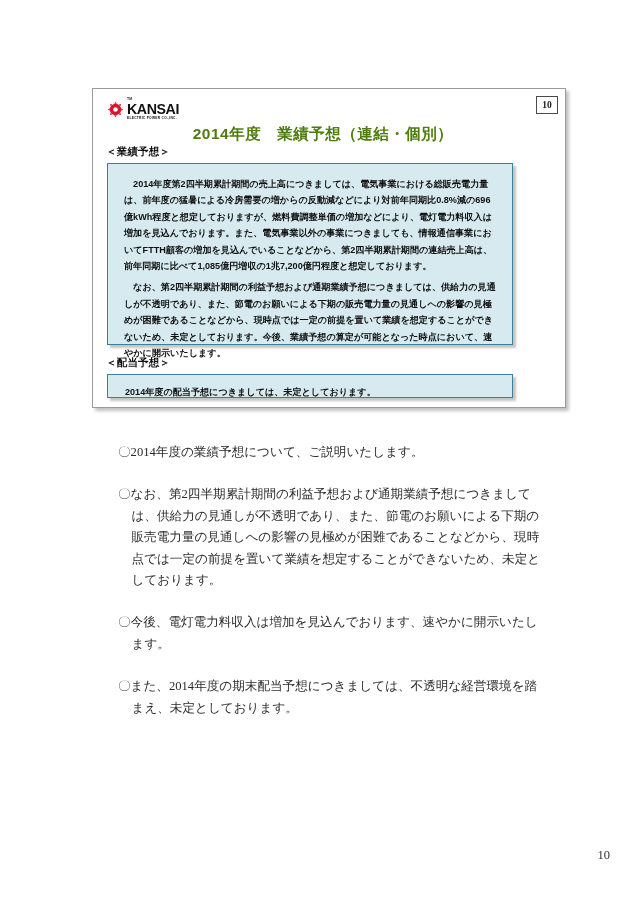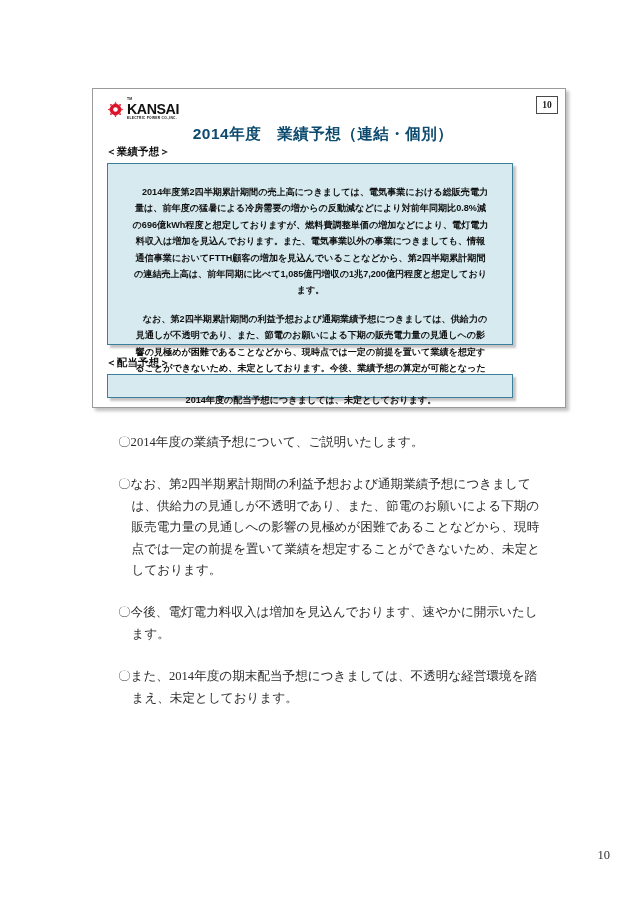--- a/index.html
+++ b/index.html
@@ -91,21 +91,21 @@
     box-sizing: border-box;
   }
 
   .slide-title {
     position: absolute;
     left: 0; right: 12px;
     top: 35px;
     text-align: center;
     font-size: 15.5px;
     font-weight: bold;
-    color: #0c4a6e;
+    color: #4d7c0f;
     letter-spacing: .5px;
     font-family: "Liberation Sans", sans-serif;
   }
 
   .section-label {
     position: absolute;
     font-size: 10.5px;
     font-weight: bold;
     color: #111;
     letter-spacing: .2px;
@@ -133,36 +133,36 @@
     height: 182px;
     padding: 8px 11px 0 12px;
   }
   .callout.div {
     left: 14px;
     top: 285px;
     width: 406px;
     height: 24px;
     padding: 5px 11px 0 13px;
   }
-  .callout p { margin: 12px; text-indent: 1em; text-align: center; }
+  .callout p { margin: 4px; text-indent: 1em; }
   .callout p + p { margin-top: 5px; }
 
   
   .notes {
     position: absolute;
     left: 118px;
     top: 432px;
     width: 424px;
     font-family: "Liberation Serif", serif;
     font-size: 12.6px;
     line-height: 21.4px;
     color: #2b2b2b;
   }
   .note-item {
-    margin: 0 0 21px 0;
+    margin: 10px 0 21px 0;
     padding-left: 13.5px;
     text-indent: -13.5px;
   }
   .note-item:last-child { margin-bottom: 0; }
 
   .page-number {
     position: absolute;
     right: 30px;
     bottom: 43px;
     font-family: "Liberation Serif", serif;

